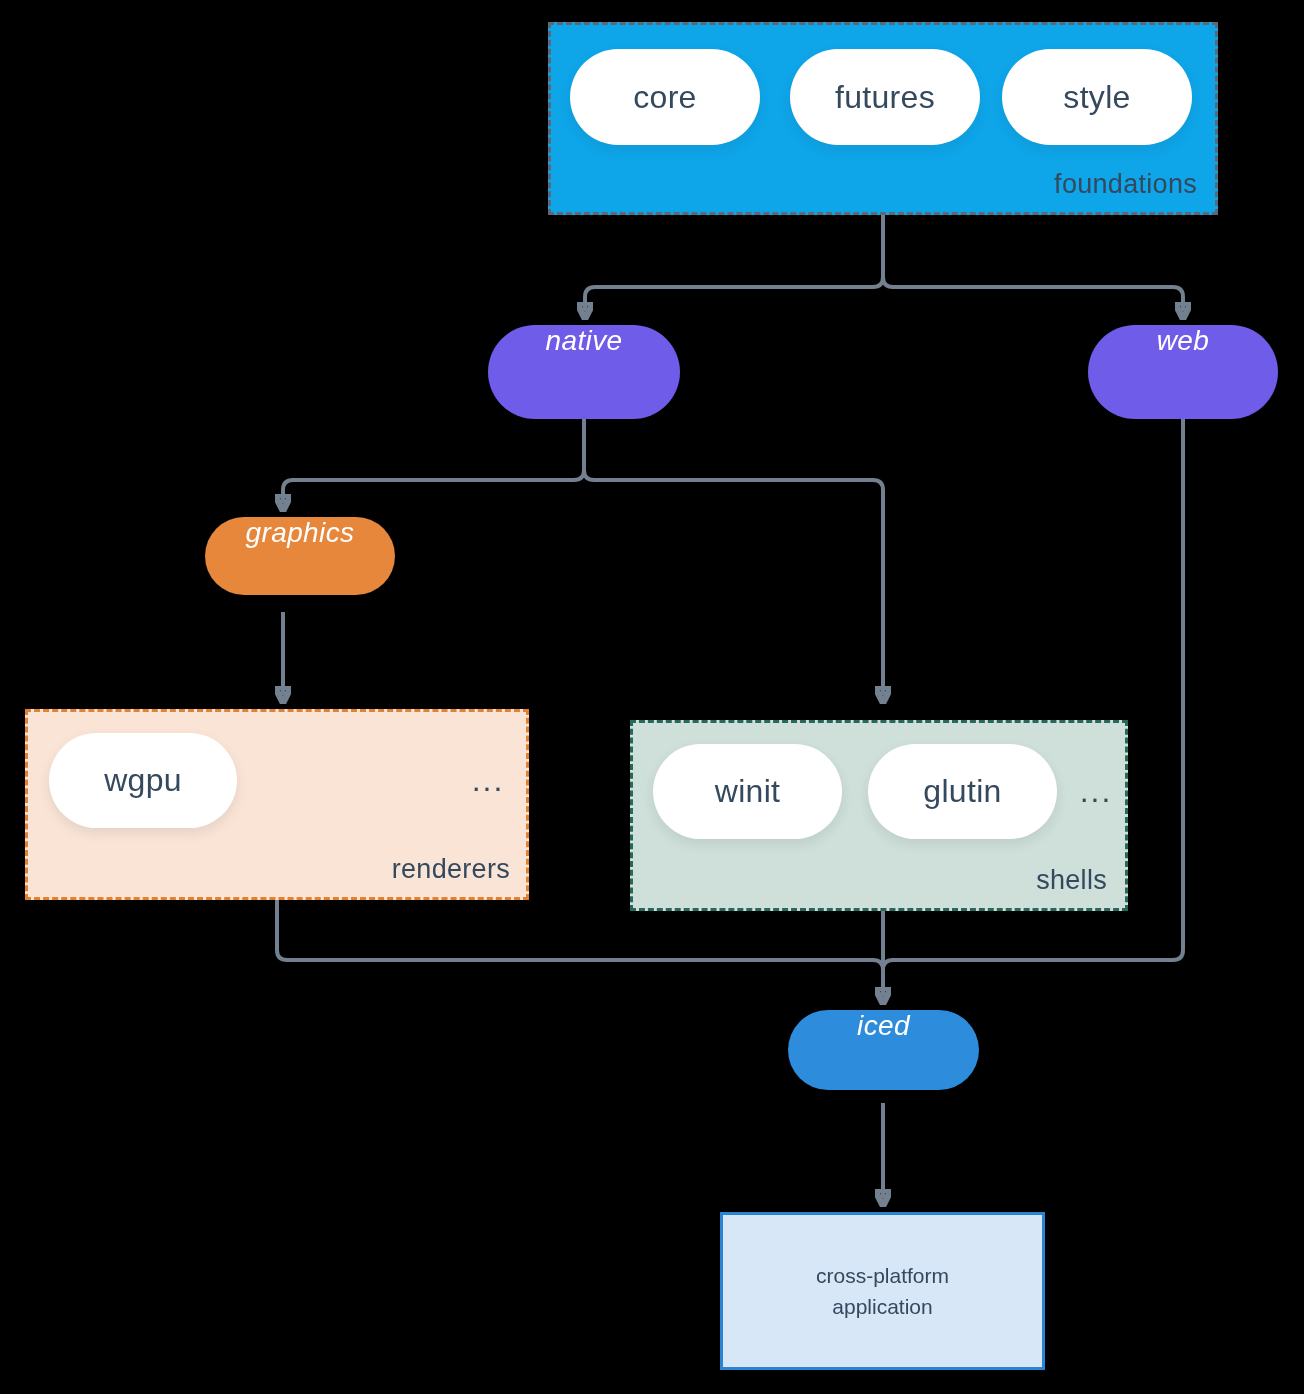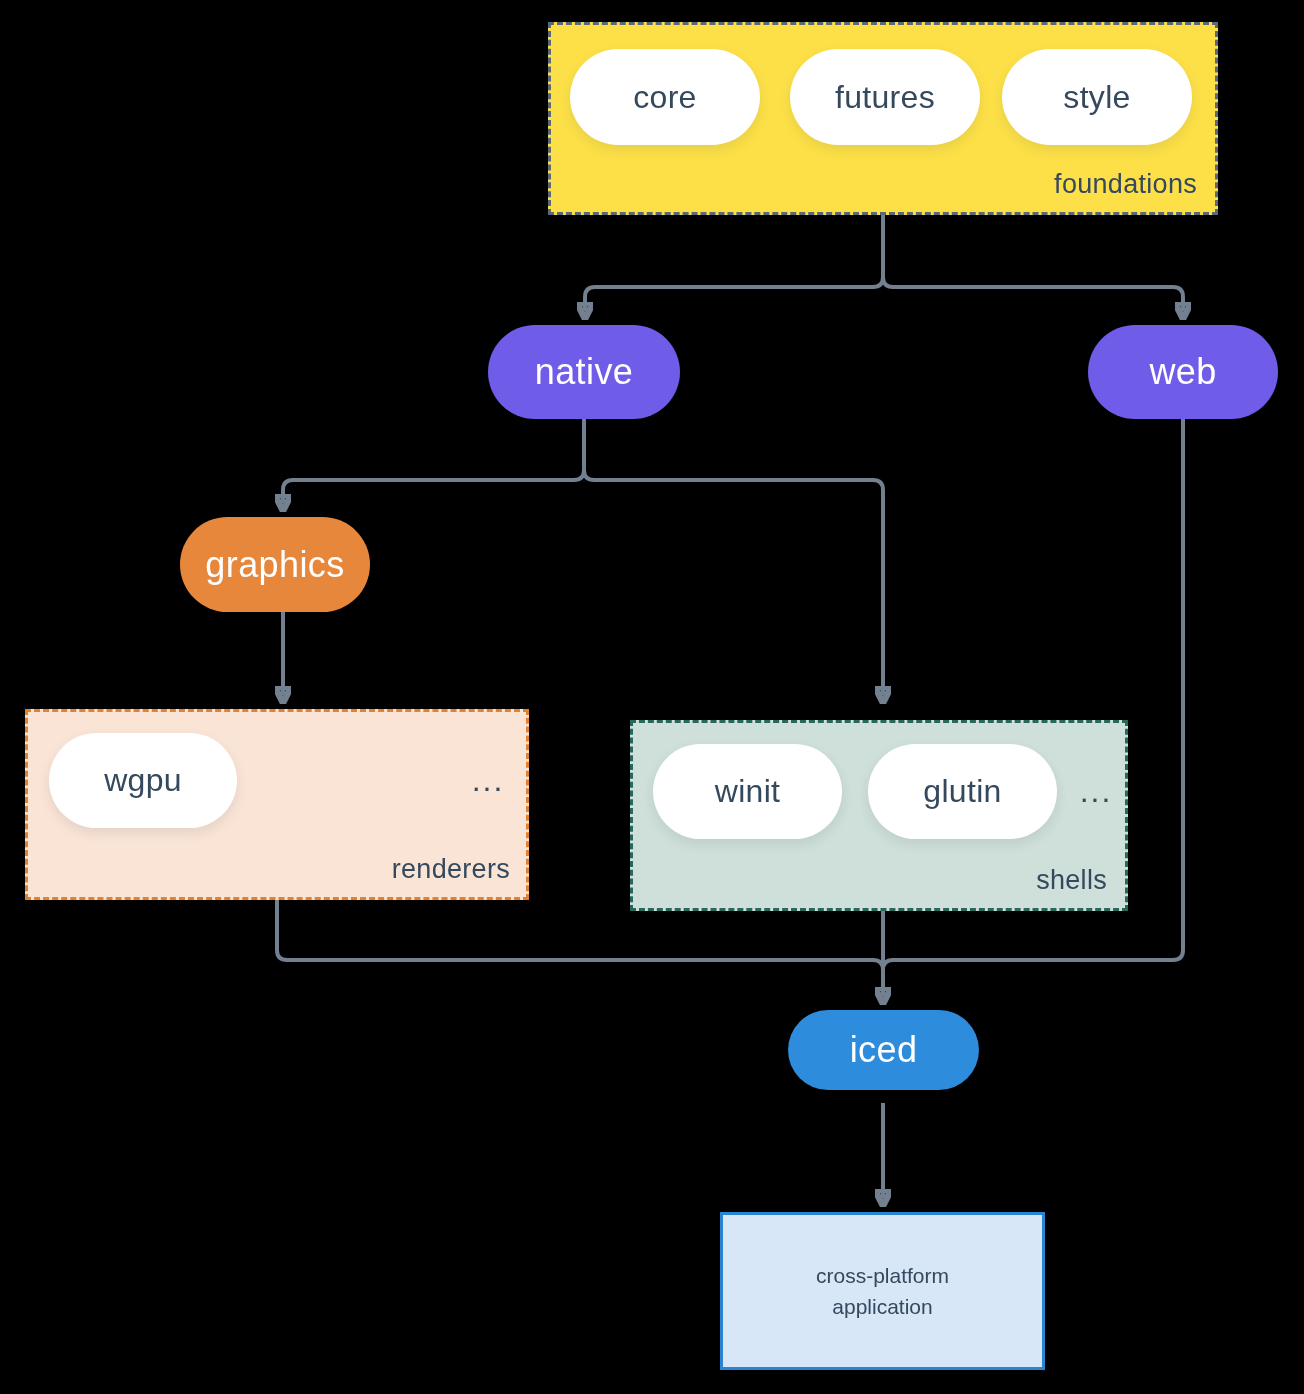--- a/index.html
+++ b/index.html
@@ -44,41 +44,41 @@
     font-size: 32px;
     color: #35495e;
     letter-spacing: 0.3px;
     box-shadow: 0 5px 12px rgba(40, 60, 80, 0.10);
   }
   .node {
     position: absolute;
     z-index: 2;
     border-radius: 48px;
     display: flex;
-    align-items: center;
     justify-content: center;
-    font-size: 36px;
+    font-size: 28px;
     color: #ffffff;
     letter-spacing: 0.4px;
+    font-style: italic;
   }
   .node.purple { background: #6f5ce8; }
   .node.orange { background: #e6873c; }
   .node.blue   { background: #2d8cdc; }
   .ellipsis {
     position: absolute;
     font-size: 32px;
     color: #35495e;
     letter-spacing: 2px;
     display: flex;
     align-items: center;
     justify-content: center;
   }
   .group.foundations {
     left: 548px; top: 22px; width: 670px; height: 193px;
-    background: #fde047;
+    background: #0ea5e9;
     border: 3px dashed #5a6877;
   }
   .group.renderers {
     left: 25px; top: 709px; width: 504px; height: 191px;
     background: #fae4d5;
     border: 3px dashed #e2812f;
   }
   .group.shells {
     left: 630px; top: 696px; width: 498px; height: 191px;
     background: #cfdfd9;
@@ -136,21 +136,21 @@
     <div class="group-label" style="right:18px; bottom:12px;">foundations</div>
   </div>
 
   <div class="node purple" style="left:488px; top:325px; width:192px; height:94px;">
     <span>native</span>
   </div>
   <div class="node purple" style="left:1088px; top:325px; width:190px; height:94px;">
     <span>web</span>
   </div>
 
-  <div class="node orange" style="left:180px; top:517px; width:190px; height:95px;">
+  <div class="node orange" style="left:205px; top:517px; width:190px; height:78px;">
     <span>graphics</span>
   </div>
 
   <div class="group renderers">
     <div class="pill" style="left:21px; top:21px; width:188px; height:95px;">
       <span>wgpu</span>
     </div>
     <div class="ellipsis" style="left:432px; top:21px; width:56px; height:95px;">...</div>
     <div class="group-label" style="right:16px; bottom:12px;">renderers</div>
   </div>

